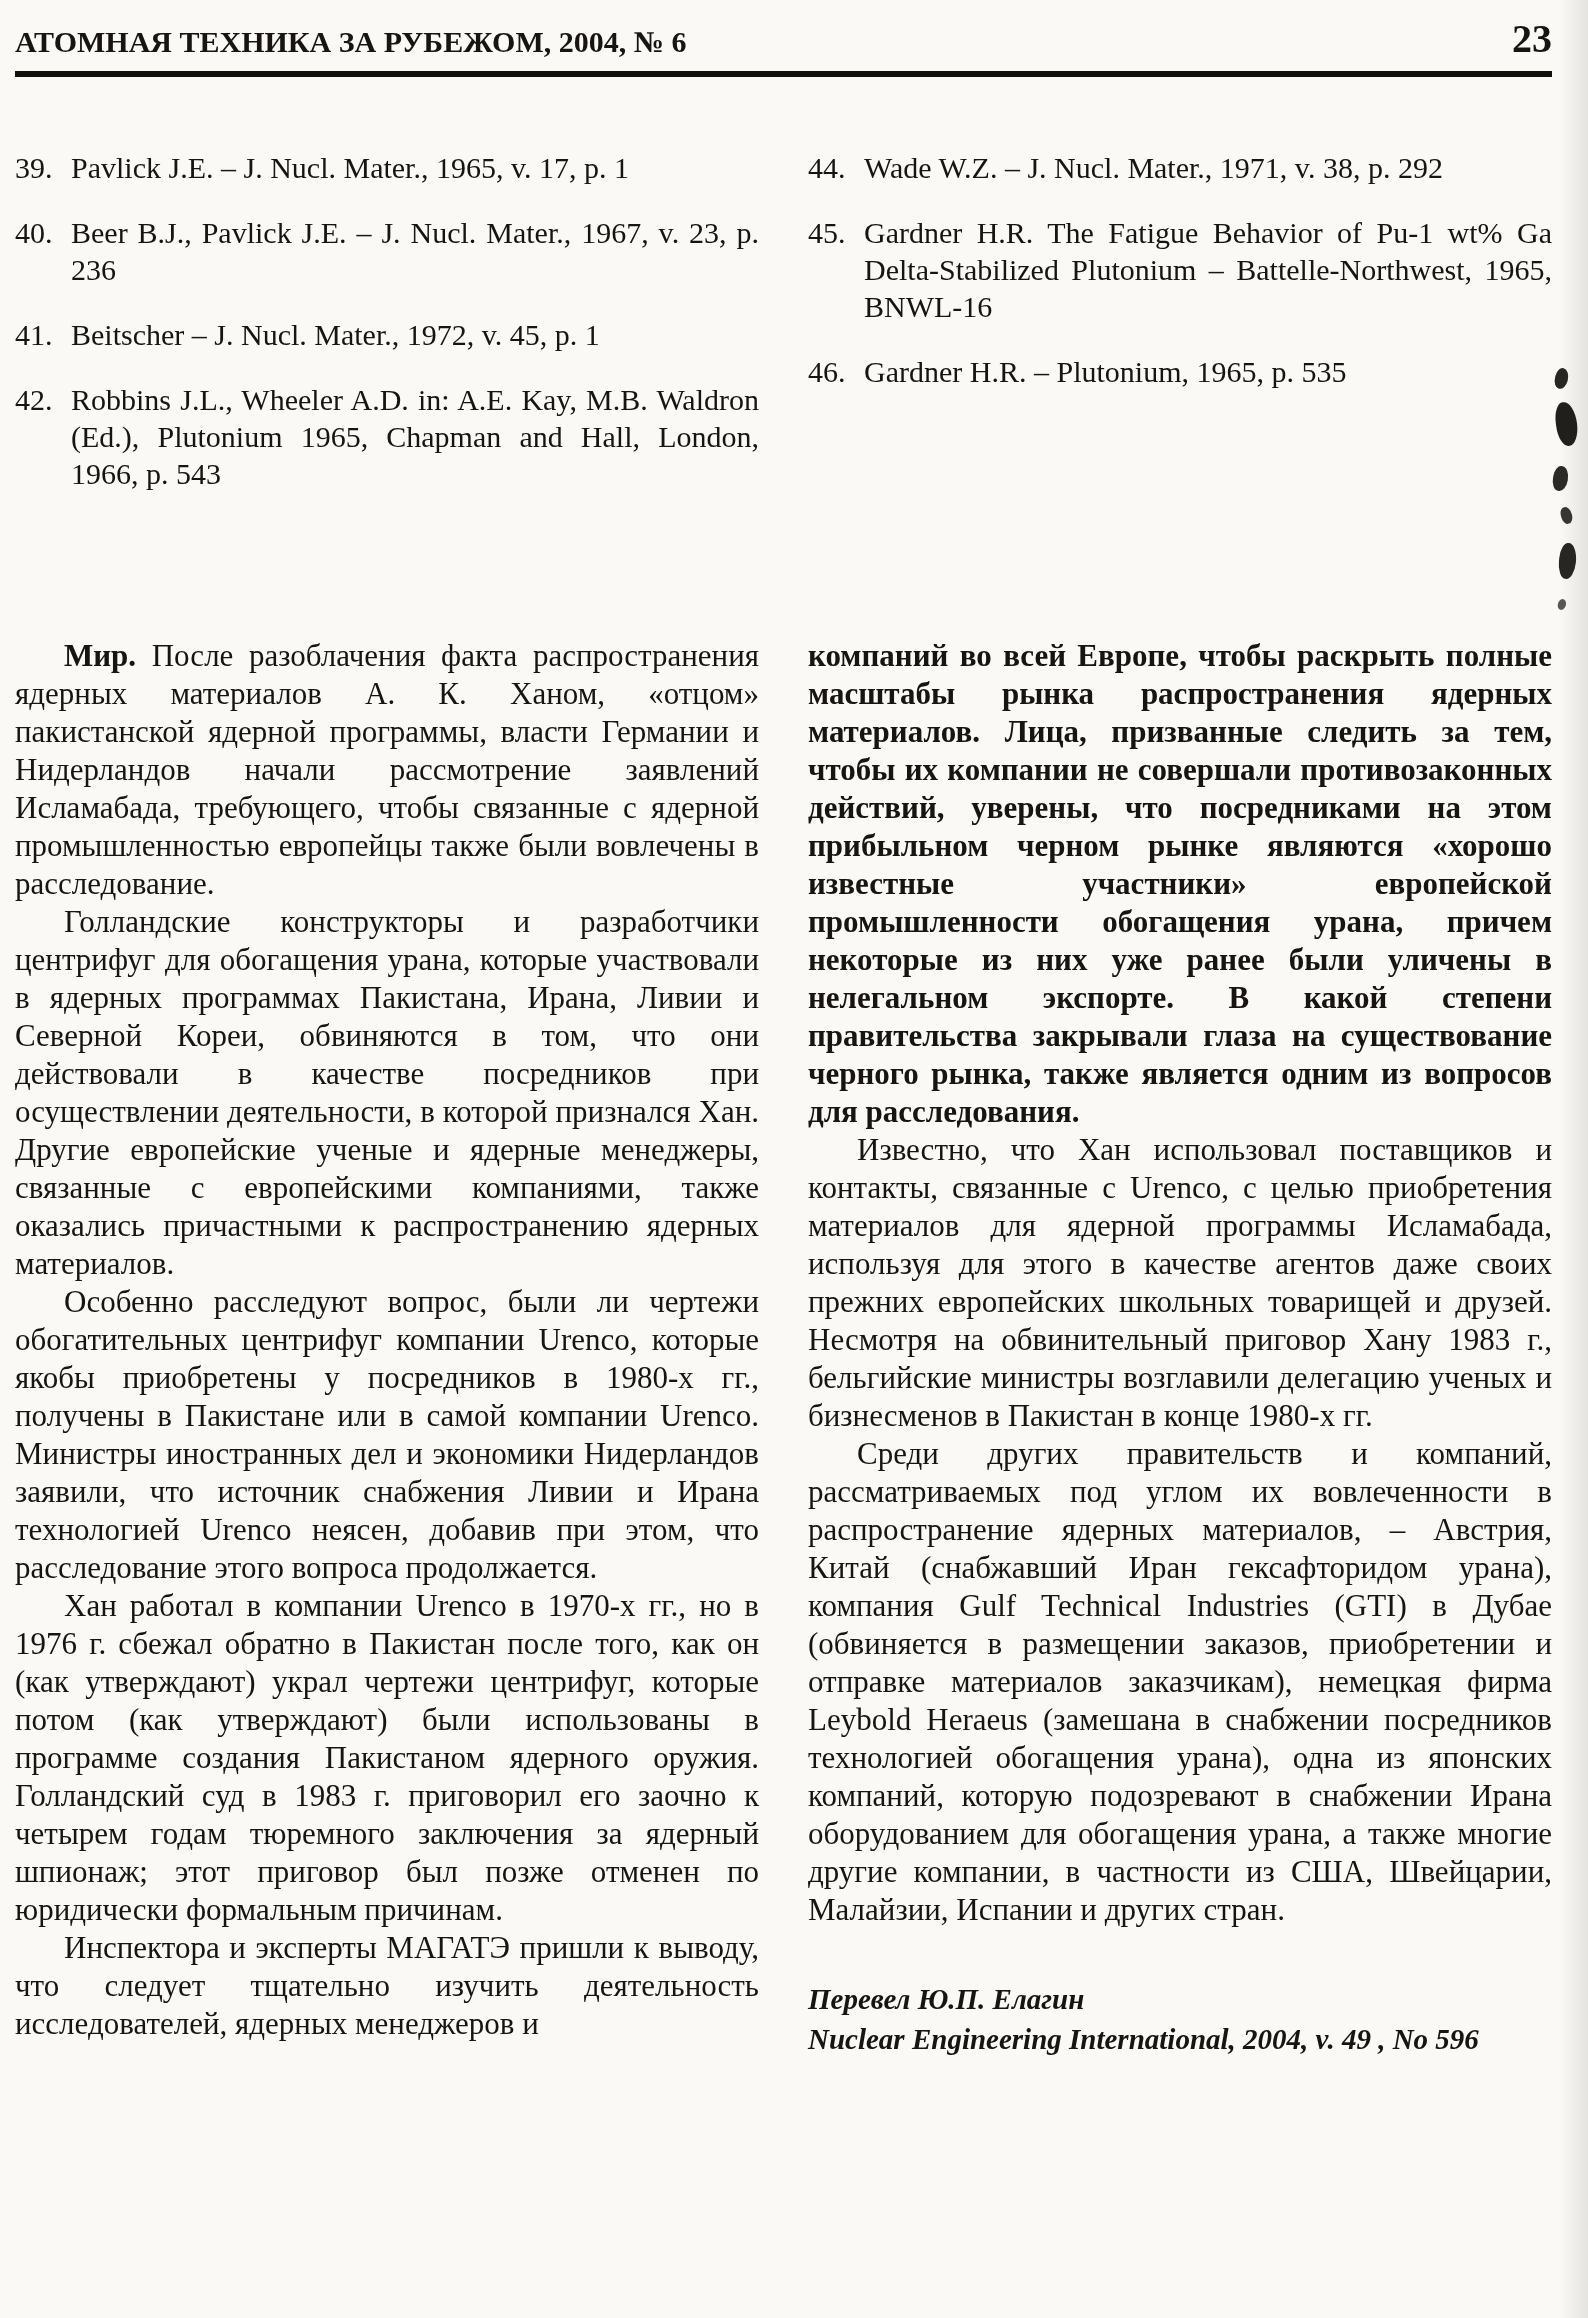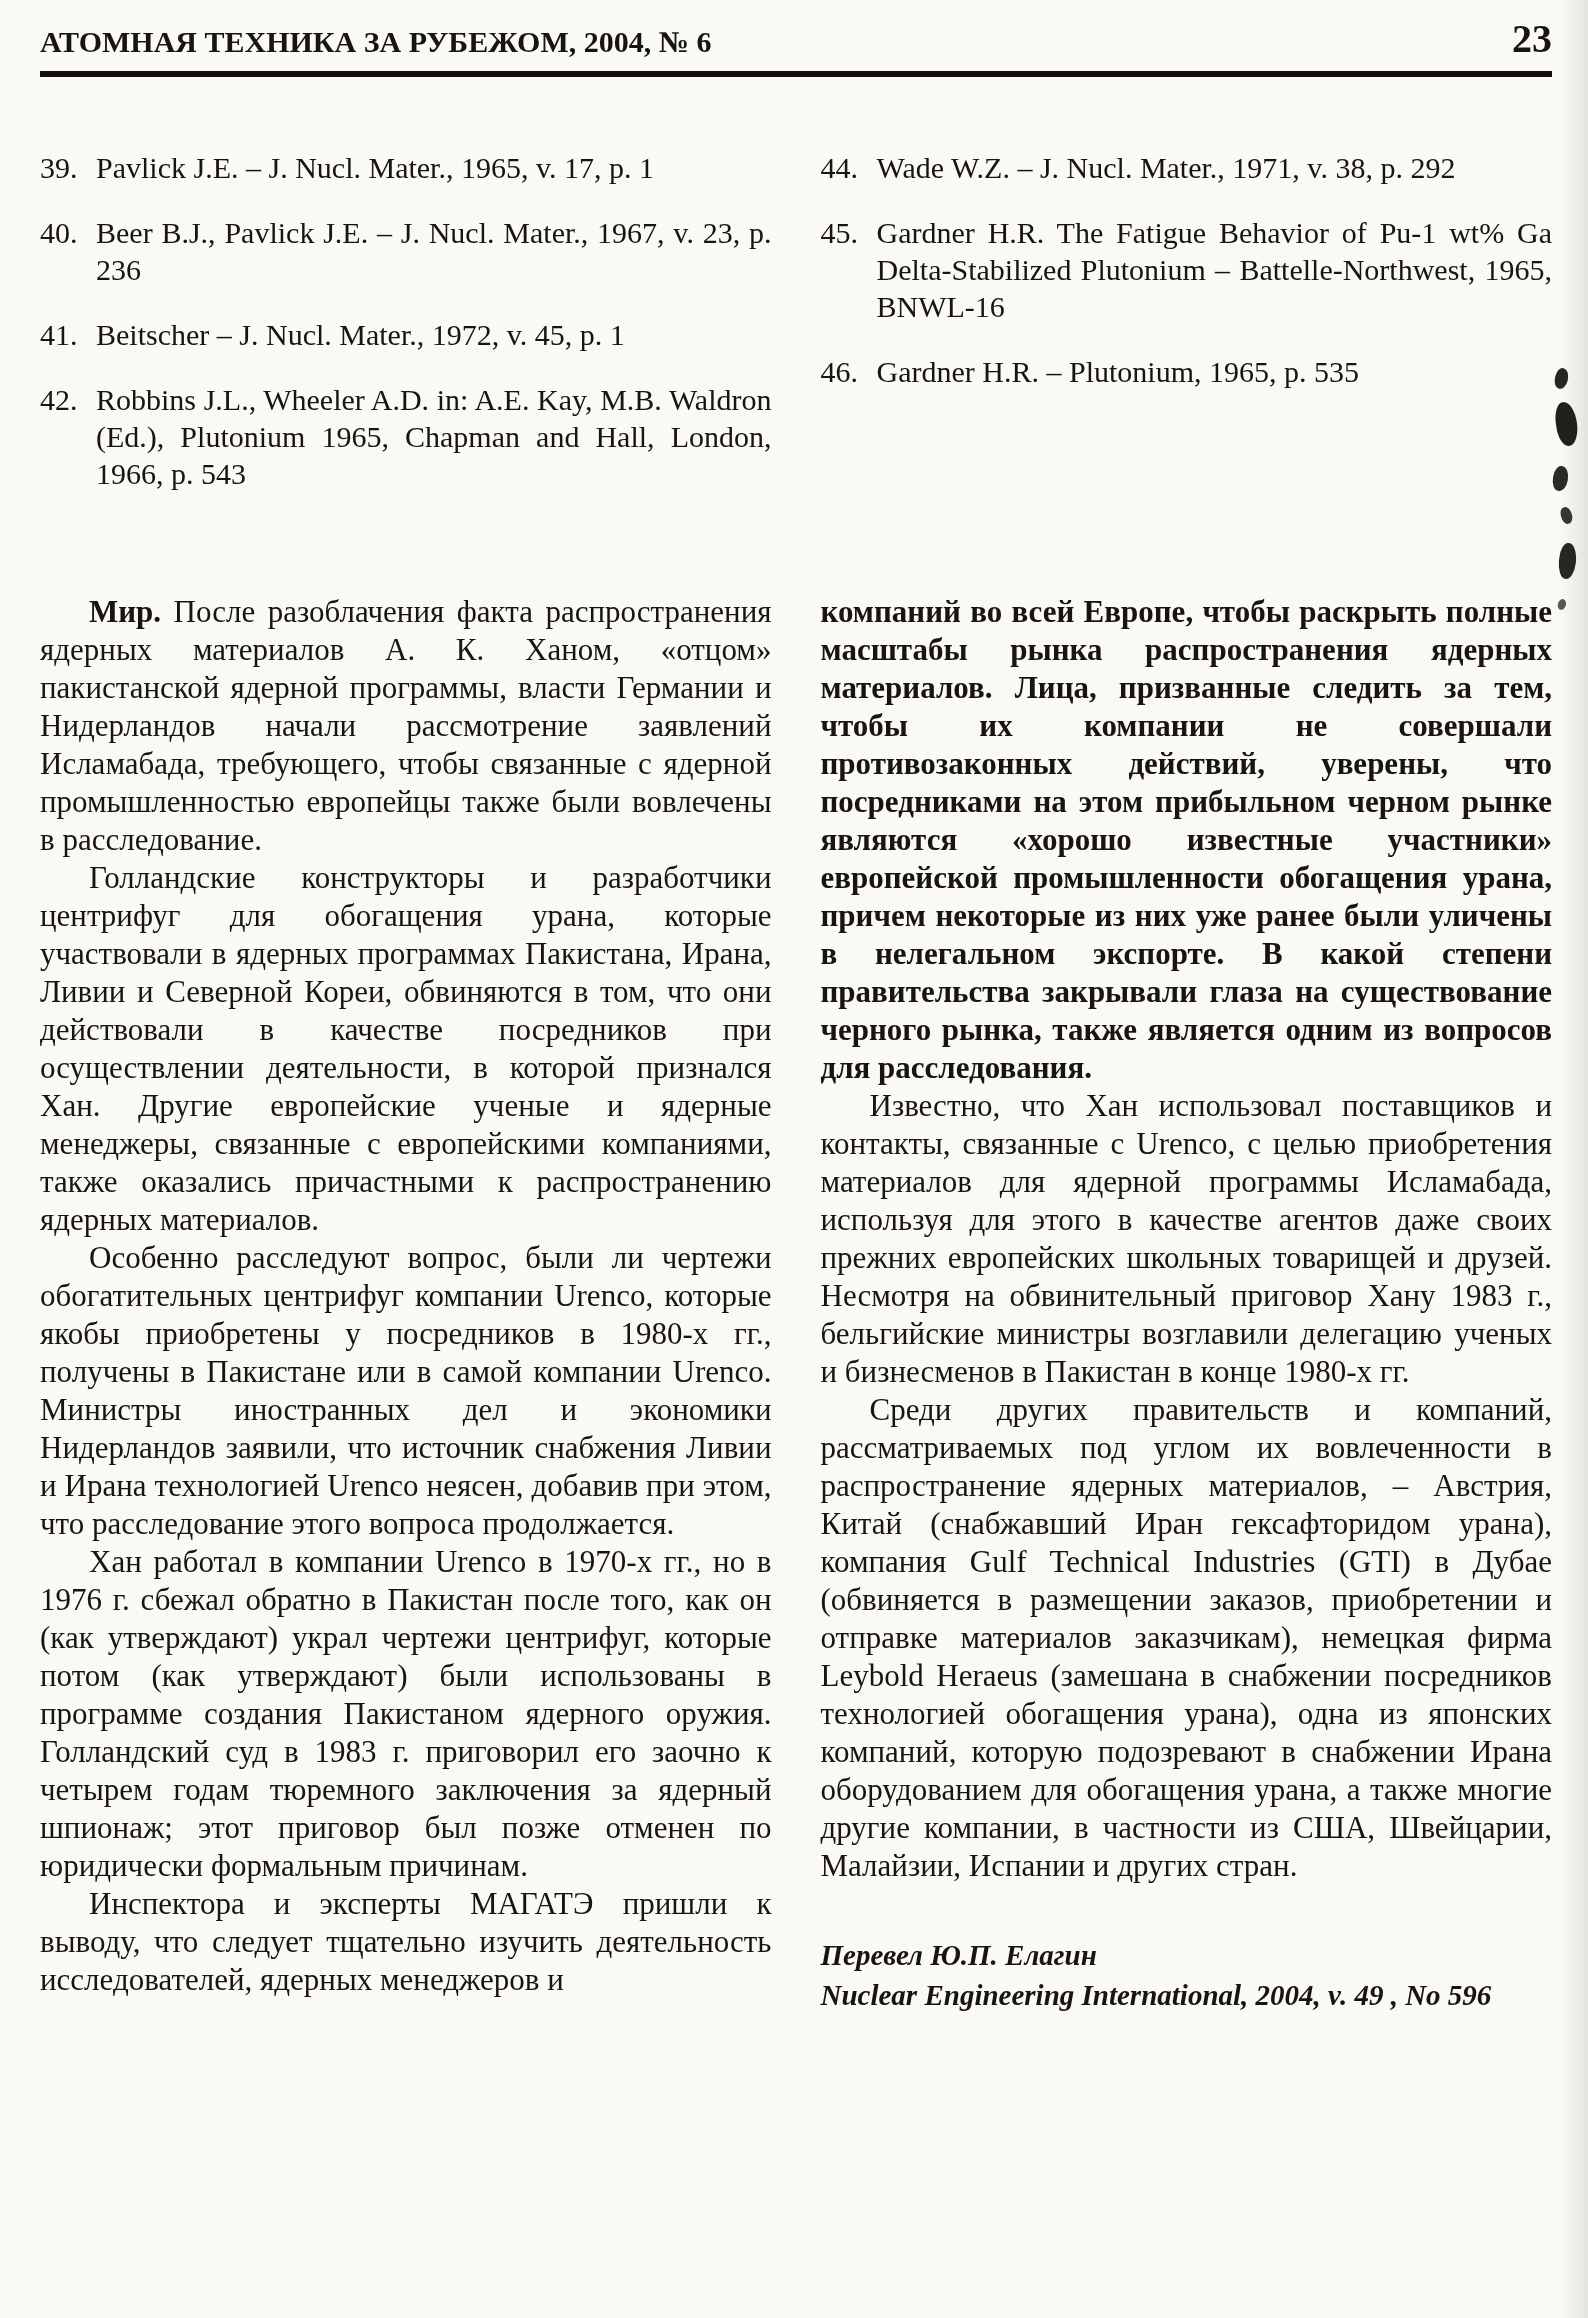--- a/index.html
+++ b/index.html
@@ -7,21 +7,21 @@
   body {
     width:1588px; height:2319px;
     position:relative; overflow:hidden;
     font-family:"Liberation Serif","DejaVu Serif",serif;
     color:#171411;
     background:#faf9f5;
   }
   .page {
     position:relative;
     width:100%; height:100%;
-    padding:20px 36px 0 40px;
+    padding:20px 36px 0 15px;
   }
   .page::after{ 
     content:"";
     position:absolute; top:0; right:0; width:29px; height:100%;
     background:linear-gradient(to left, rgba(40,38,34,0.10), rgba(40,38,34,0));
     pointer-events:none;
   }
 
   
   .header {
@@ -51,21 +51,21 @@
     white-space:nowrap;
   }
 
   
   .bodycols {
     display:flex; gap:49px;
     margin-top:99px;
     font-size:31px; line-height:38px;
     text-align:justify;
   }
-  .bodycols .col { flex:1 1 0; min-width:0; }
+  .bodycols .col { flex:1 1 0; min-width:0;margin-top:44px; }
   .para { text-indent:49px; }
   .para.noindent { text-indent:0;font-weight:bold; }
   .para .lead { font-weight:bold; }
 
   
   .footer {
     margin-top:50px;
     text-align:left;
     font-style:italic; font-weight:bold;
     font-size:29px; line-height:40px;

